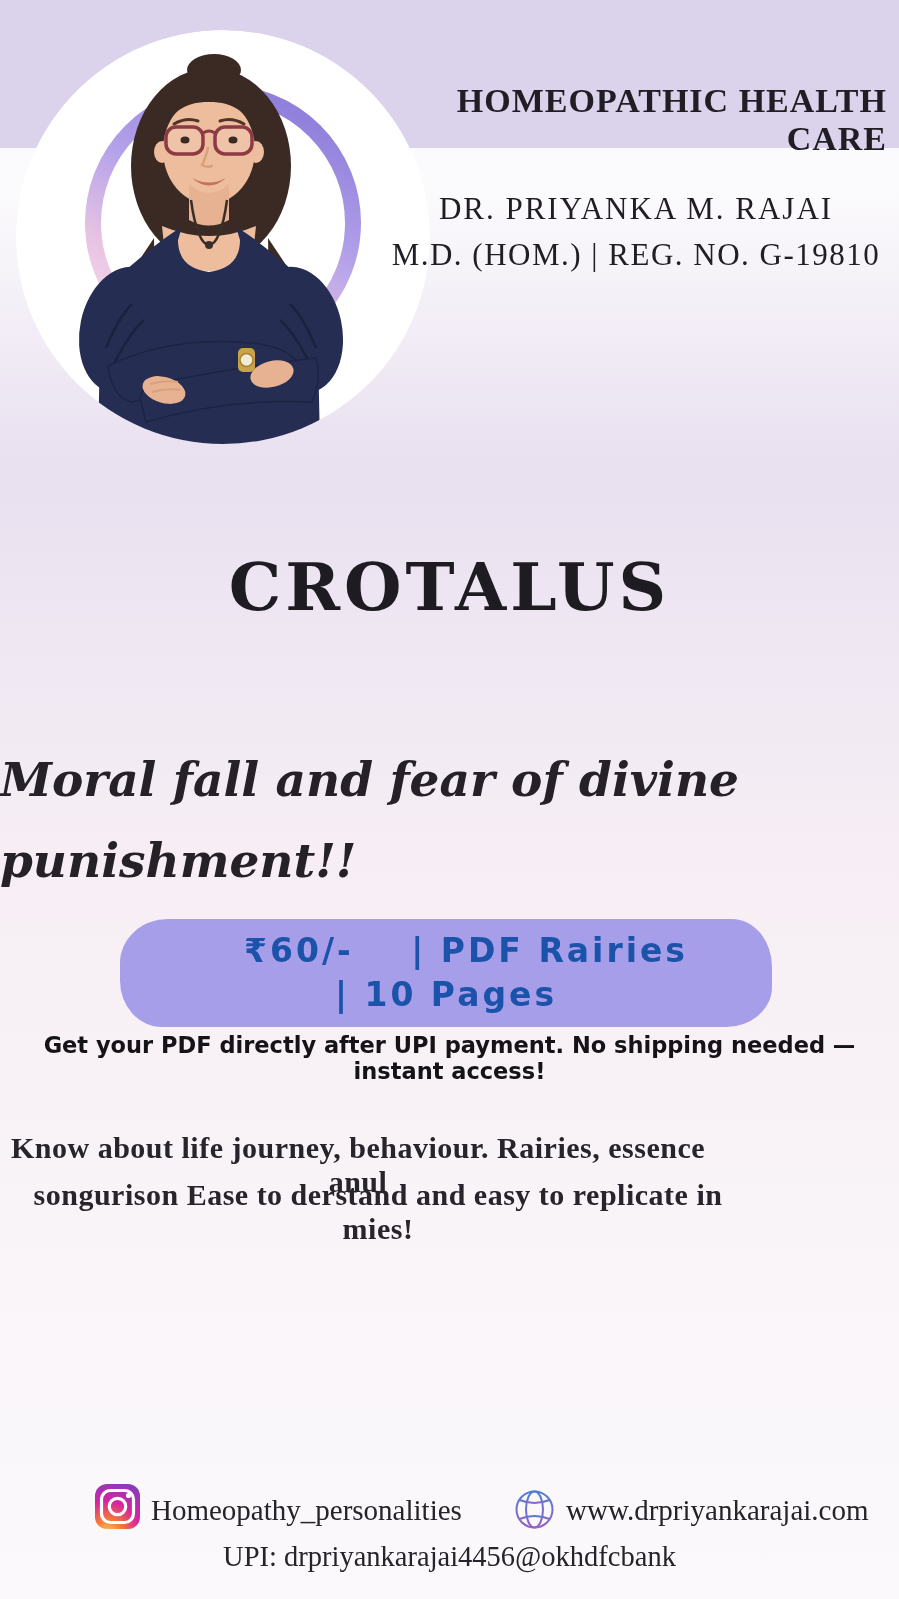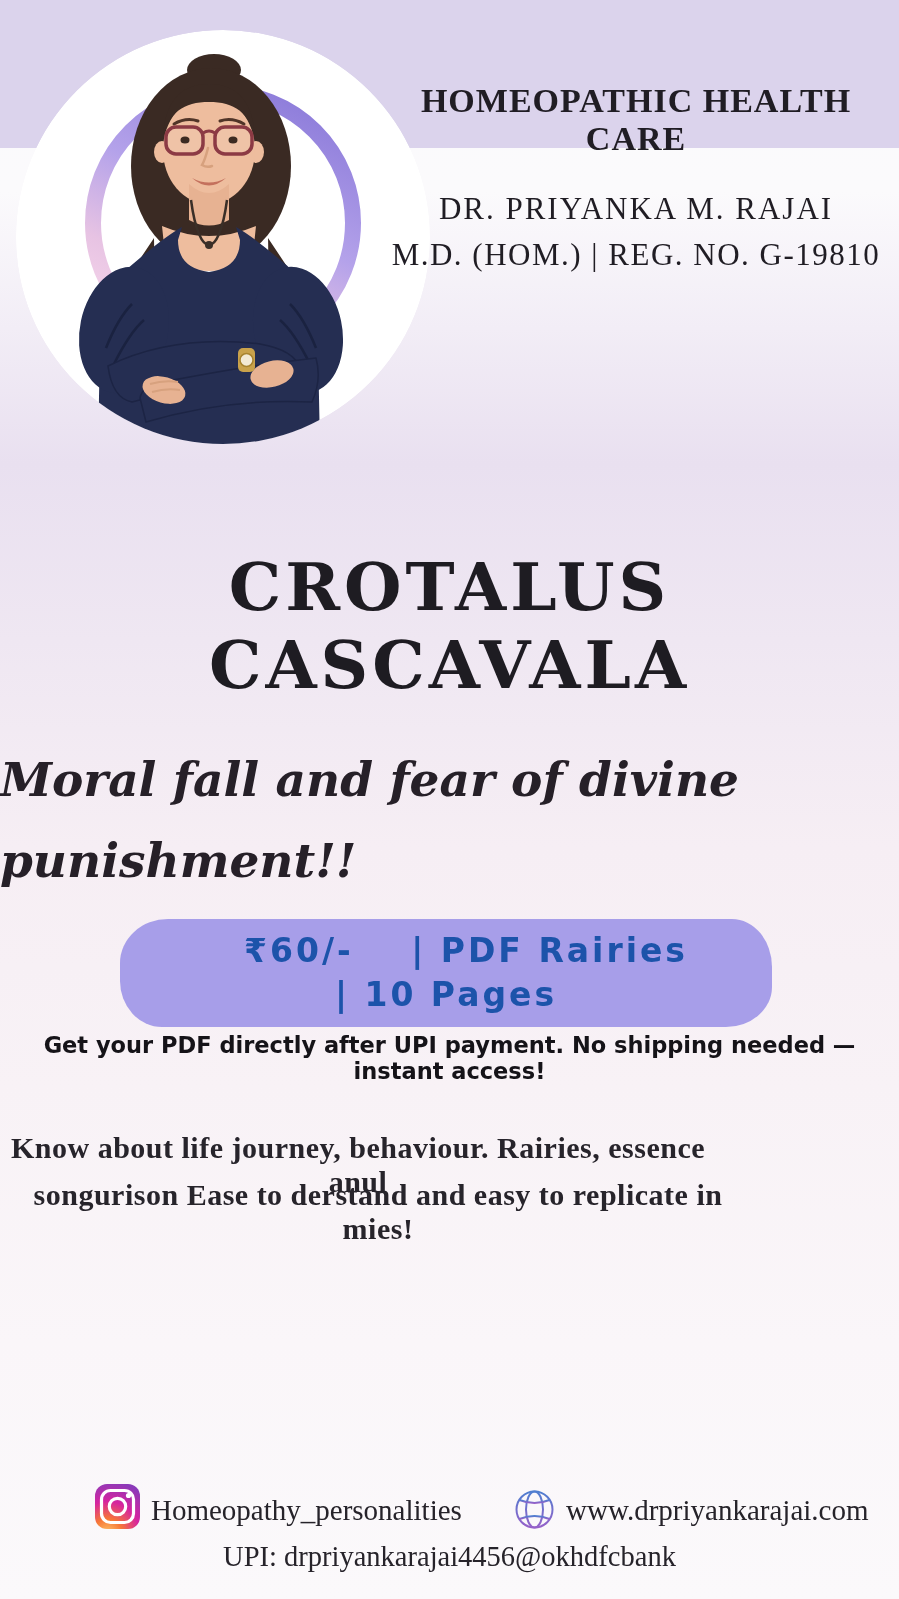--- a/index.html
+++ b/index.html
@@ -8,21 +8,21 @@
     position:relative; width:899px; height:1599px; overflow:hidden;
     background:linear-gradient(180deg,
       #fafafc 0%, #fbfafc 12%,
       #e9e0f0 29%, #efe7f2 40%,
       #f6eef4 53%, #f8f2f6 68%,
       #faf6f9 84%, #fbf9fb 100%);
   }
   .band{position:absolute; left:0; top:0; width:899px; height:148px; background:#dbd3ec;}
   .photo-wrap{position:absolute; left:14px; top:28px; width:418px; height:418px;}
   .hdr{position:absolute; left:385px; right:12px; text-align:center; color:#201d24;}
-  .clinic{top:82px; font-size:34px; font-weight:bold; letter-spacing:1px; font-family:"Liberation Serif",serif;}
+  .clinic{top:82px; font-size:34px; font-weight:bold; letter-spacing:1px; font-family:"Liberation Serif",serif;text-align:right;}
   .docname{top:191px; font-size:31px; letter-spacing:2px;}
   .creds{top:237px; font-size:31px; letter-spacing:1.5px;}
   .title{position:absolute; left:0; width:899px; text-align:center; color:#1e1c22;
     font-family:"DejaVu Serif","Liberation Serif",serif; font-weight:bold;}
   .title-l1{top:548px; font-size:66px; letter-spacing:4px;}
   .title-l2{top:626px; font-size:66px; letter-spacing:4px;}
   .tagline{position:absolute; left:0; width:899px; text-align:left; color:#262028;
     font-family:"DejaVu Serif",serif; font-style:italic; font-weight:bold;}
   .tag-l1{top:752px; font-size:47px;}
   .tag-l2{top:833px; font-size:47px;}
@@ -109,21 +109,20 @@
         </g>
       </g>
     </svg>
   </div>
 
   <div class="hdr clinic">HOMEOPATHIC HEALTH CARE</div>
   <div class="hdr docname">DR. PRIYANKA M. RAJAI</div>
   <div class="hdr creds">M.D. (HOM.) | REG. NO. G-19810</div>
 
   <div class="title title-l1">CROTALUS</div>
-  <div class="title title-l2">CASCAVALA</div>
 
   <div class="tagline tag-l1">Moral fall and fear of divine</div>
   <div class="tagline tag-l2">punishment!!</div>
 
   <div class="pill">
     <div class="pill-row1">
       <span>₹60/-</span>
       <span>| PDF Rairies</span>
     </div>
     <div class="pill-row2">

